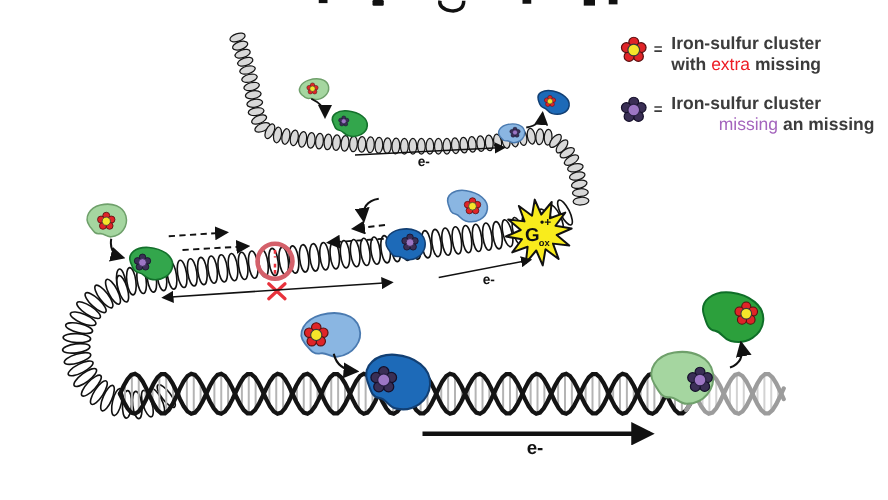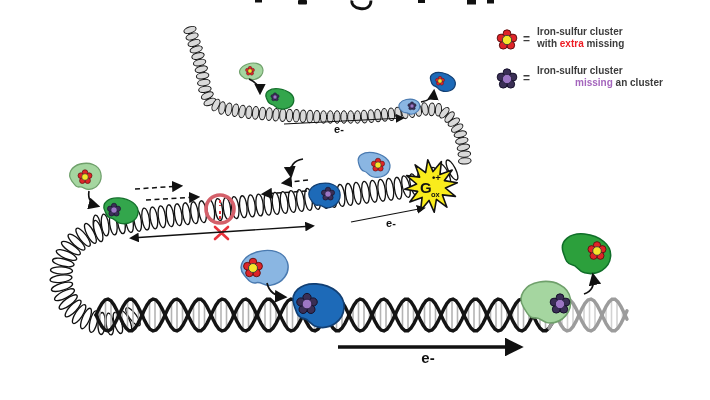--- a/index.html
+++ b/index.html
@@ -3,22 +3,22 @@
 <meta charset="utf-8">
 <style>
   html,body{margin:0;padding:0;background:#ffffff;}
   body{font-family:"Liberation Sans", sans-serif;}
   #stage{position:relative;width:710px;height:400px;background:#ffffff;overflow:hidden;}
   #scene{position:absolute;left:0;top:0;}
   .legend{position:absolute;left:496px;top:26px;width:205px;}
   .legend-row{display:flex;align-items:flex-start;margin-bottom:14px;}
   .licon{width:22px;height:22px;flex:0 0 22px;margin-top:3px;}
   .leq{font-weight:bold;color:#3c3c3c;font-size:12px;margin:6px 7px 0 5px;}
-  .ltext{font-weight:bold;color:#3c3c3c;font-size:10px;line-height:1.22;}
-  .hl{font-weight:bold;}
+  .ltext{font-weight:bold;color:#3c3c3c;font-size:14px;line-height:1.22;}
+  .hl{font-weight:normal;}
   svg text{font-family:"Liberation Sans", sans-serif;}
   .elabel{font-weight:bold;fill:#111;}
 </style>
 </head>
 <body>
 
 <div id="stage">
 
   <svg id="scene" width="710" height="400" viewBox="0 0 710 400">
     <defs>
@@ -350,18 +350,18 @@
         <div><span>with </span><span class="hl" style="color: rgb(237, 28, 36);">extra</span><span> missing</span></div>
       </div>
     </div>
     <div class="legend-row">
       <svg class="licon" viewBox="-11 -11 22 22">
           <use href="#cl-missing" transform="scale(1.2)"></use>
         </svg>
       <span class="leq">=</span>
       <div class="ltext">
         <div><span>Iron-sulfur cluster</span></div>
-        <div><span></span><span class="hl" style="color: rgb(164, 101, 189); padding-left: 38px;">missing</span><span> an cluster</span></div>
+        <div><span></span><span class="hl" style="color: rgb(164, 101, 189); padding-left: 38px;">missing</span><span> an missing</span></div>
       </div>
     </div>
   </div>
 
 </div>
 
 </body></html>

